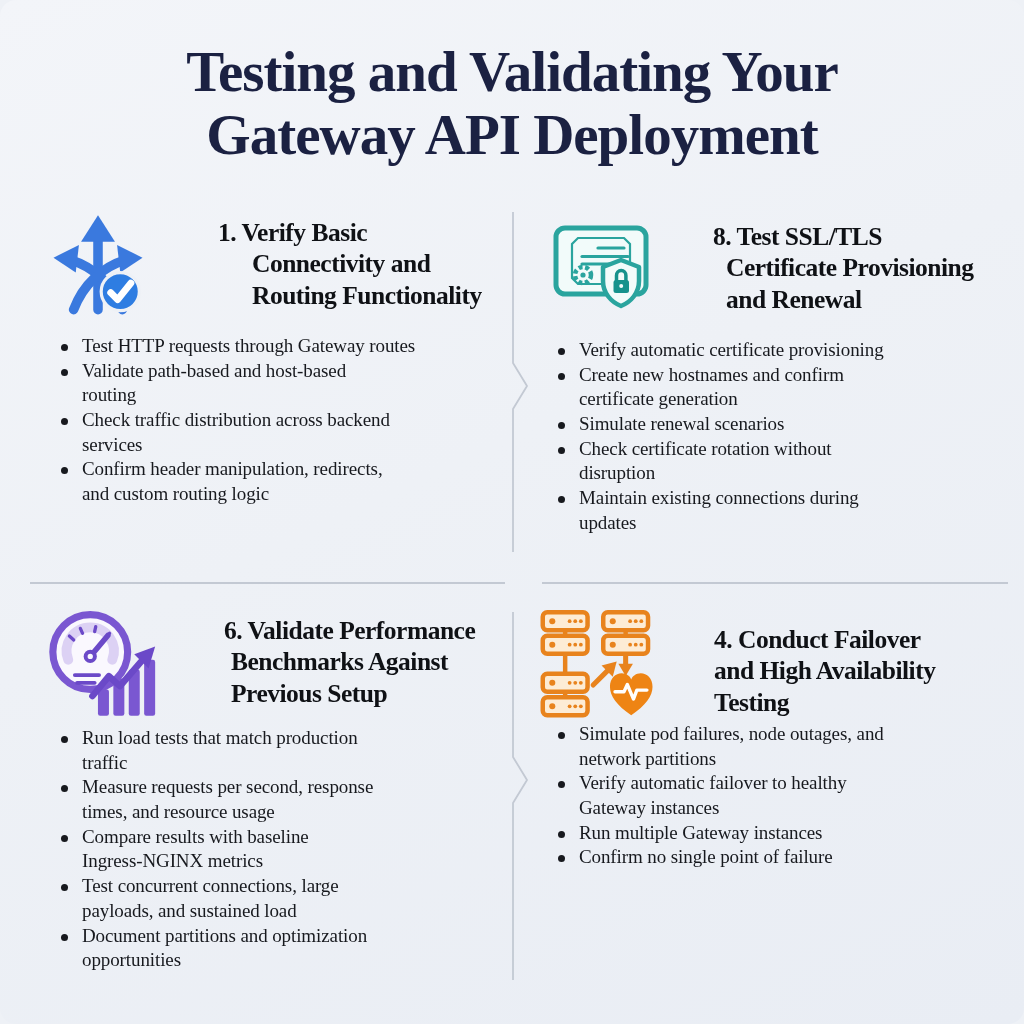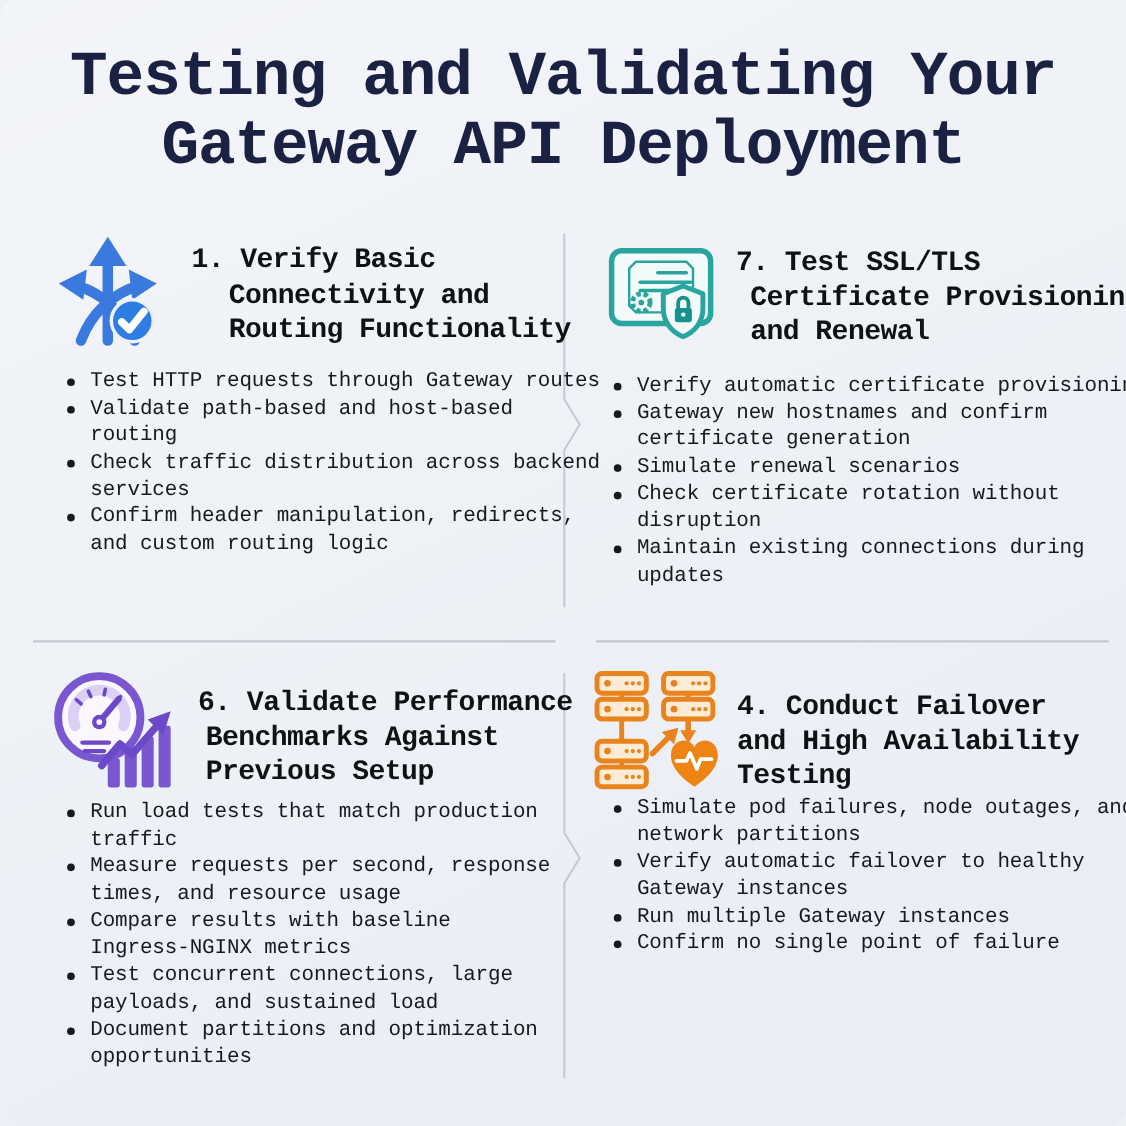--- a/index.html
+++ b/index.html
@@ -1,32 +1,32 @@
 <!DOCTYPE html>
 <html><head>
 <meta charset="utf-8">
 <style>
   html,body{margin:0;padding:0;background:#eef1f6;}
   .canvas{
     position:relative;width:1024px;height:1024px;overflow:hidden;
     background:linear-gradient(155deg,#f3f5f9 0%,#eef1f6 45%,#e9edf4 100%);
-    font-family:Liberation Mono, monospace;color:#17191e;border-radius:16px;
+    font-family:Liberation Serif, serif;color:#17191e;border-radius:16px;
   }
   .title{
     position:absolute;top:40px;left:0;width:1024px;margin:0;
     text-align:center;font-size:57px;line-height:1.11;font-weight:bold;
     color:#1b2142;letter-spacing:-1px;white-space:pre;
   }
   .dividers{position:absolute;left:0;top:0;width:1024px;height:1024px;pointer-events:none;}
   .quad{position:absolute;}
   .q1{left:40px;top:204px;width:482px;}
   .q2{left:545px;top:210px;width:462px;}
   .q3{left:40px;top:600px;width:487px;}
   .q4{left:538px;top:606px;width:470px;}
-  .quad-head{display:flex;align-items:flex-end;}
+  .quad-head{display:flex;align-items:center;gap:44px;}
   .icon-box{flex:0 0 auto;}
   .icon-box svg{display:block;width:100%;height:100%;}
   .q1 .icon-box{width:116px;height:106px;margin:6px 18px 0 0;}
   .q2 .icon-box{width:114px;height:100px;margin:8px 10px 0 0;}
   .q3 .icon-box{width:128px;height:110px;margin:8px 12px 0 0;}
   .q4 .icon-box{width:126px;height:112px;margin:4px 6px 0 0;}
   .quad-title{
     margin:0;font-size:25.5px;font-weight:bold;color:#0f1115;
     line-height:1.24;letter-spacing:-0.5px;white-space:pre;
   }
@@ -109,27 +109,27 @@
             <path d="M30 46 H76"></path>
           </g>
           <circle cx="31" cy="57" r="8" fill="none" stroke="#2aa49e" stroke-width="4.5" stroke-dasharray="4 2.6"></circle>
           <circle cx="31" cy="57" r="2.6" fill="#2aa49e"></circle>
           <path d="M69 42 L87 49 V63 C87 75 79 84 69 88 C59 84 51 75 51 63 V49 Z" fill="#f2fbfa" stroke="#2aa49e" stroke-width="4.5" stroke-linejoin="round"></path>
           <path d="M64.5 63 V57.5 a4.7 5 0 0 1 9.4 0 V63" stroke="#16928c" stroke-width="3.5" fill="none"></path>
           <rect x="61.5" y="62" width="15.5" height="13" rx="2.5" fill="#16928c"></rect>
           <circle cx="69.2" cy="68" r="2" fill="#f2fbfa"></circle>
         </svg>
       </div>
-      <h2 class="quad-title">7. Test SSL/TLS
+      <h2 class="quad-title">8. Test SSL/TLS
 Certificate Provisioning
 and Renewal</h2>
     </div>
     <ul class="bullets">
         <li class="bullet-item">Verify automatic certificate provisioning</li>
-        <li class="bullet-item">Gateway new hostnames and confirm
+        <li class="bullet-item">Create new hostnames and confirm
 certificate generation</li>
         <li class="bullet-item">Simulate renewal scenarios</li>
         <li class="bullet-item">Check certificate rotation without
 disruption</li>
         <li class="bullet-item">Maintain existing connections during
 updates</li>
       </ul>
   </section>
 
   <section class="quad q3">

